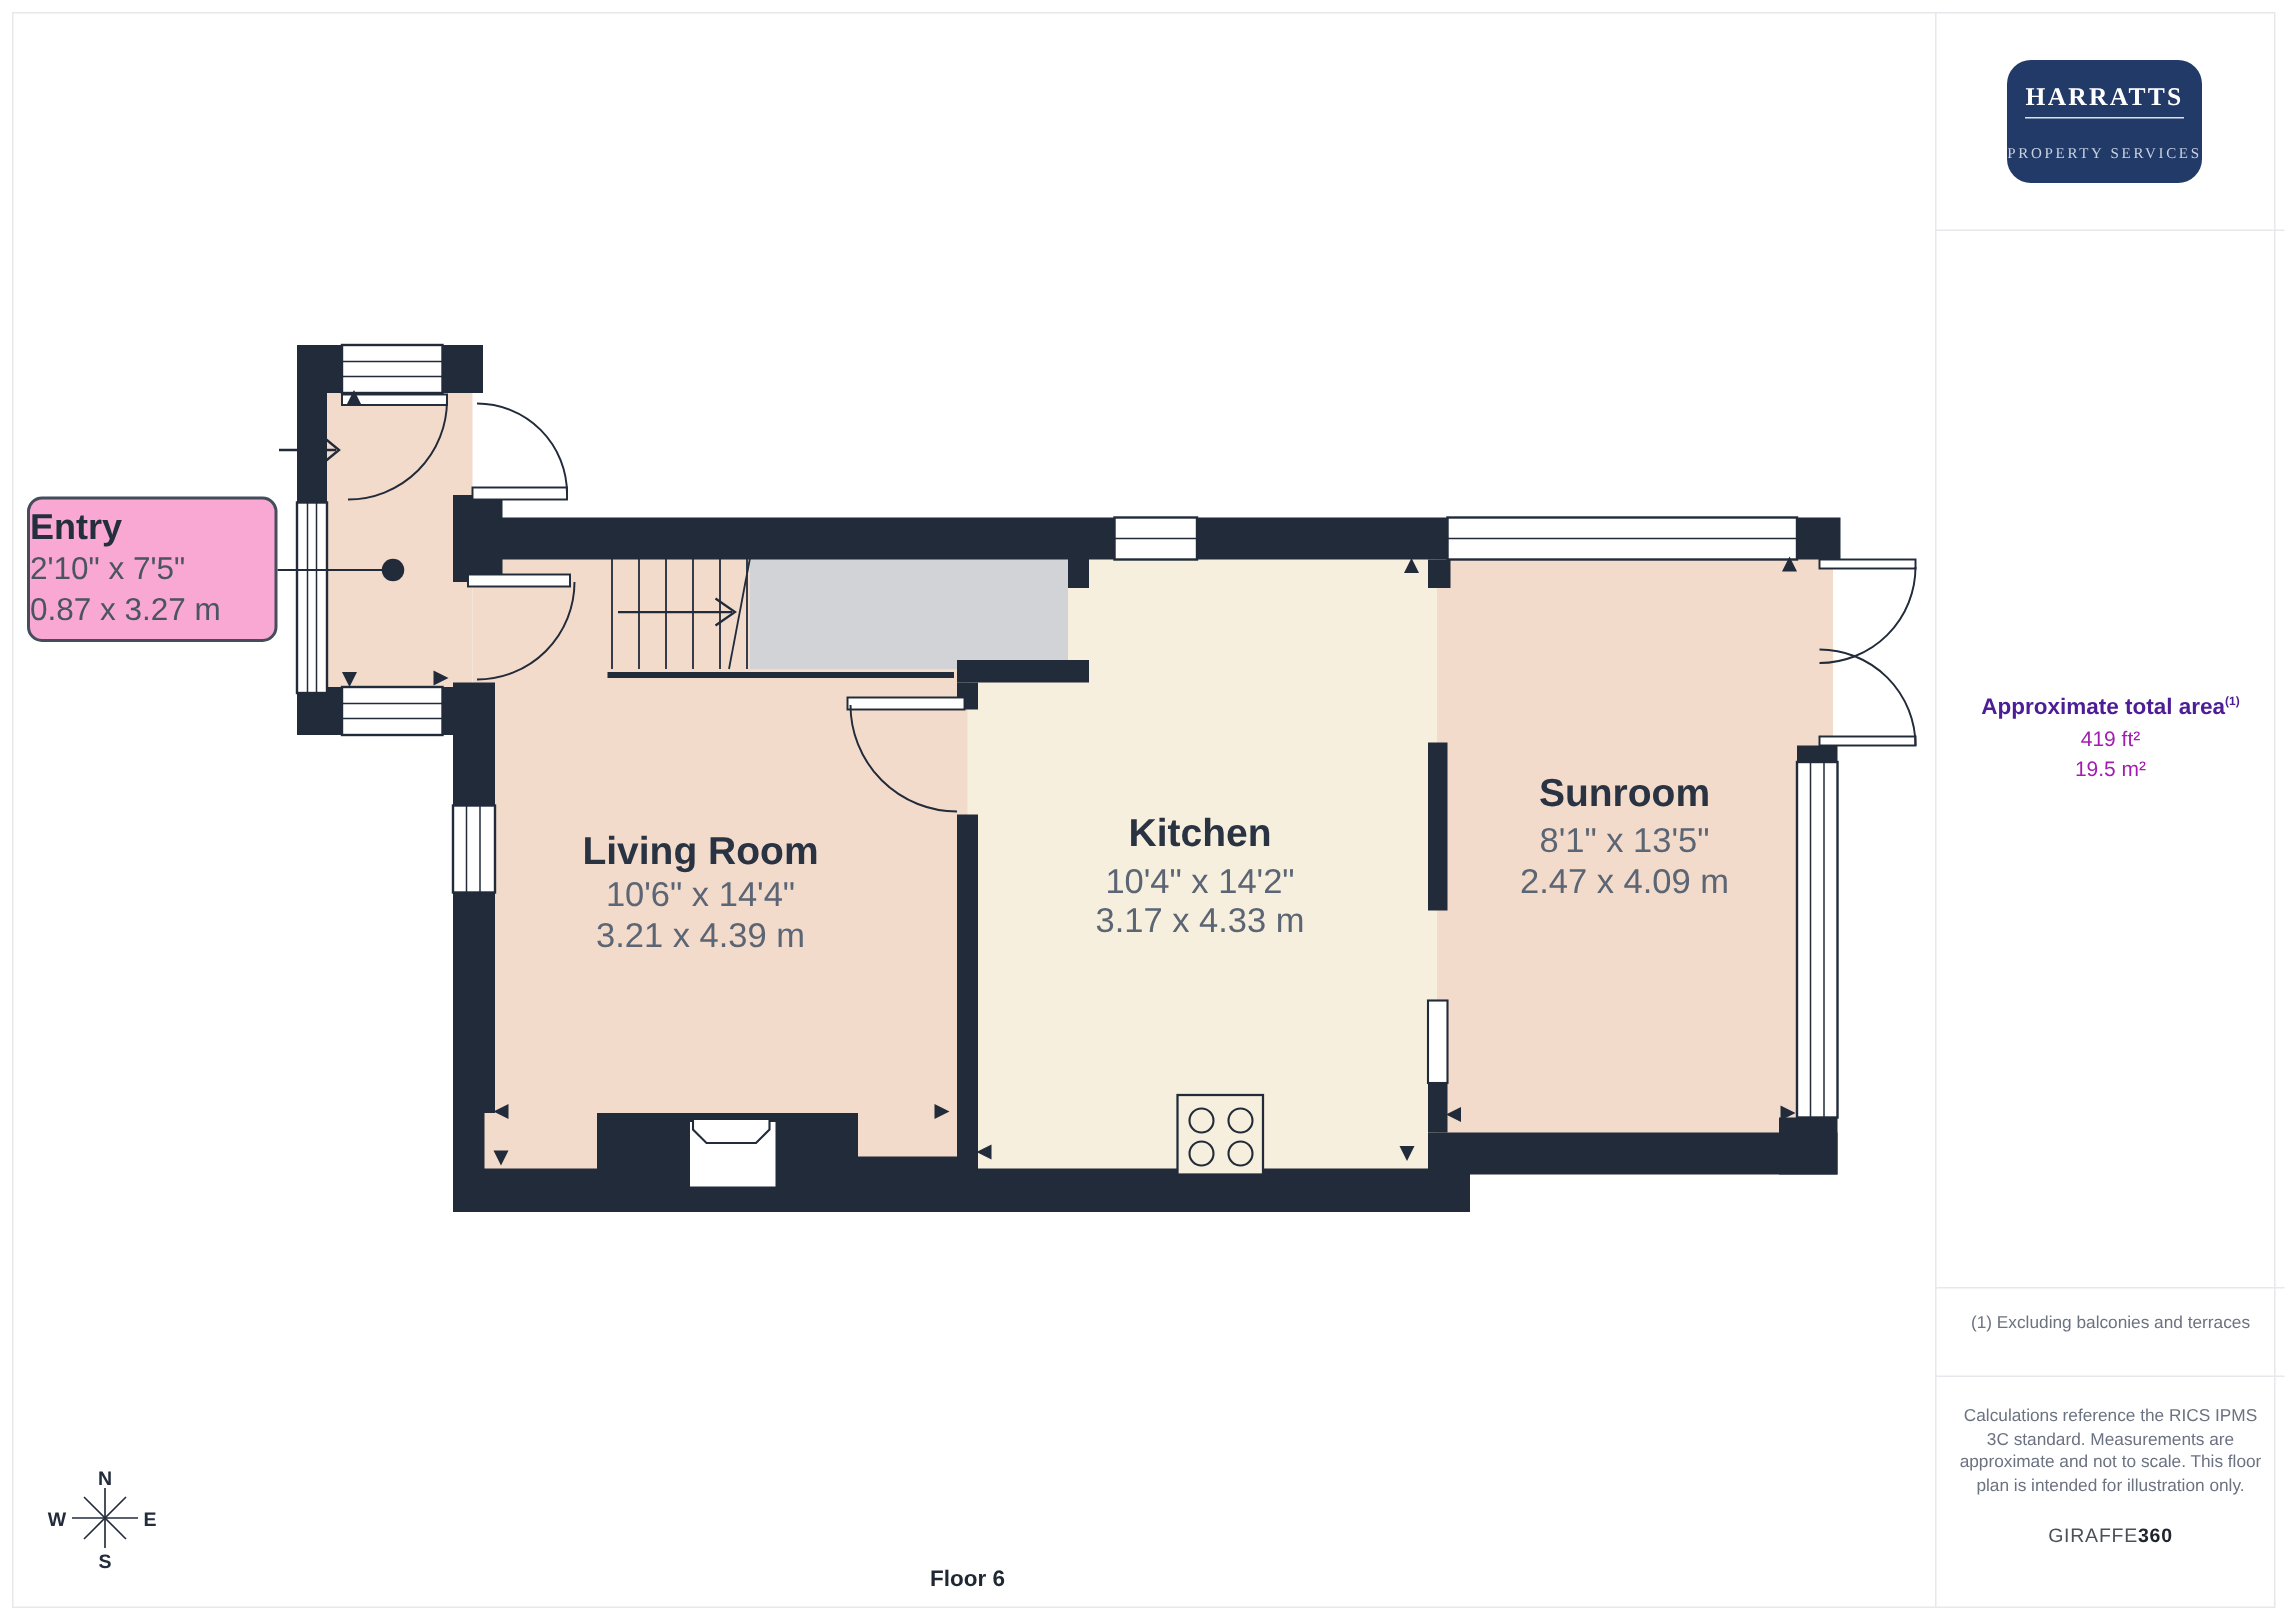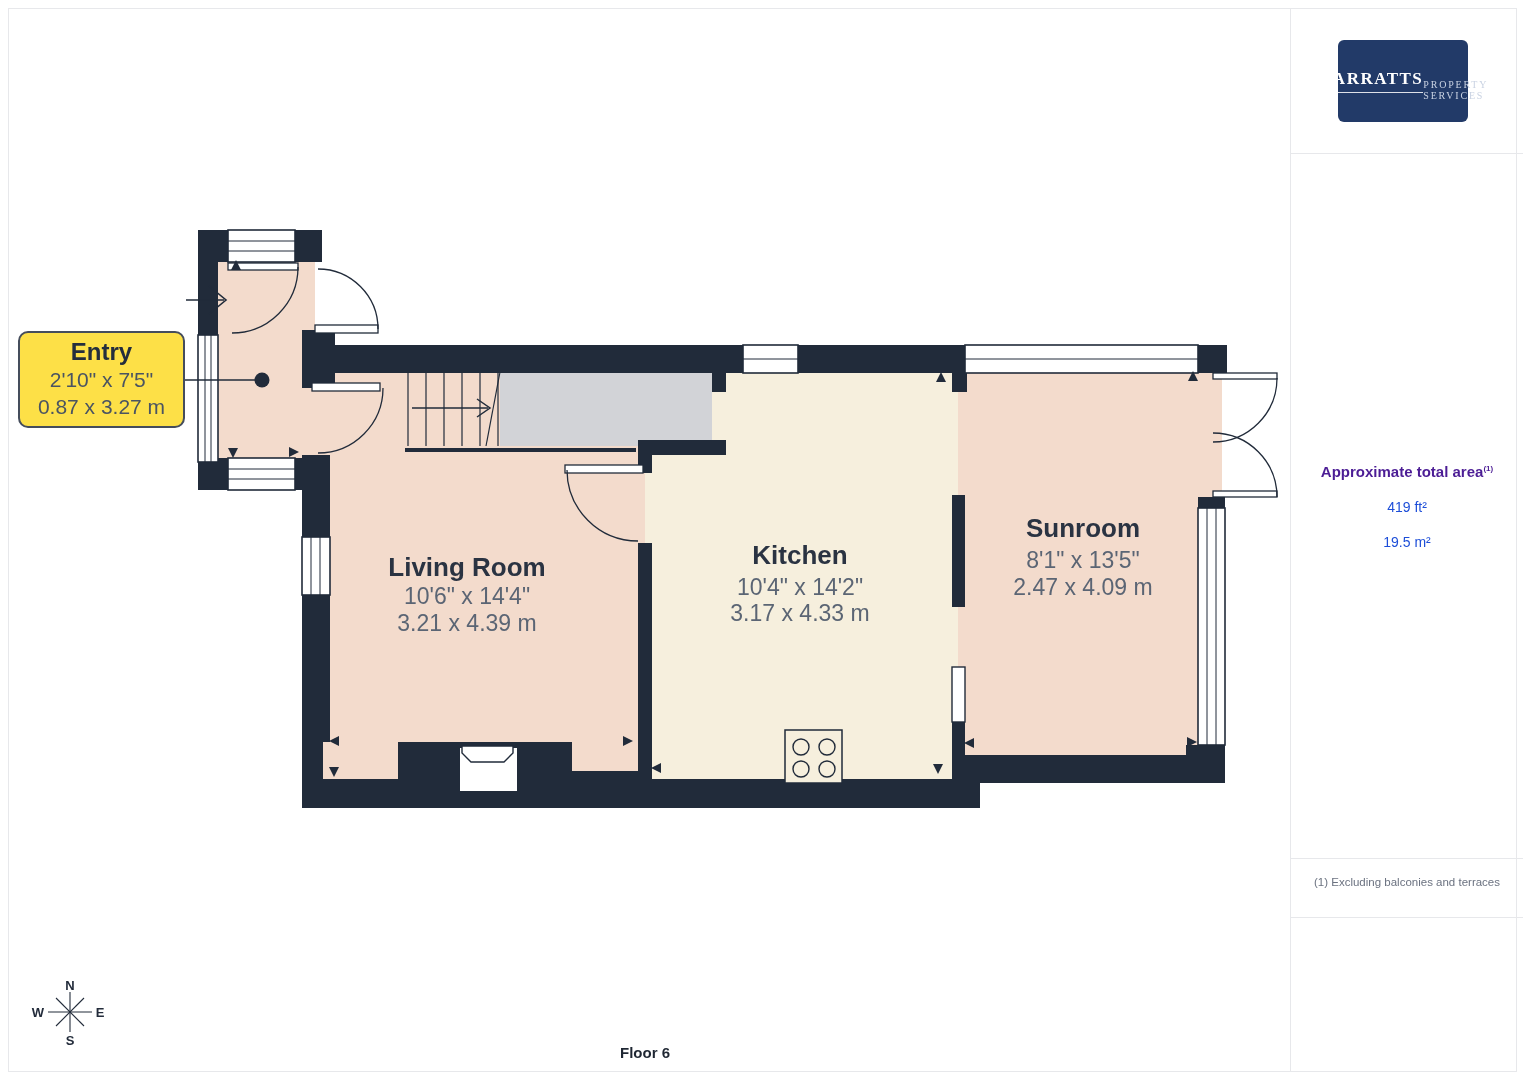--- a/index.html
+++ b/index.html
@@ -12,41 +12,41 @@
   .h-divider{position:absolute;left:1290px;width:233px;height:1px;background:#e7e8eb;}
 
   
   .plan-area{position:absolute;left:0;top:0;width:1290px;height:1080px;}
   svg text{font-family:"Liberation Sans",sans-serif;}
   .room-title{font-weight:bold;font-size:26px;fill:#2a3342;}
   .room-dims{font-size:23px;fill:#5b6574;}
   .compass-label{font-weight:bold;font-size:13px;fill:#232c3b;}
 
   .callout{position:absolute;left:18px;top:331px;width:163px;height:93px;
-       background:#fde047;border:2px solid #454d5c;border-radius:10px;
-       text-align:center;z-index:4;}
+       background:#f9a8d4;border:2px solid #454d5c;border-radius:10px;
+       text-align:left;z-index:4;}
   .callout .title{font-size:24px;font-weight:bold;color:#242e3d;margin-top:5px;line-height:28px;}
   .callout .dims{font-size:21px;color:#4a5462;line-height:27px;}
 
   .floor-label{position:absolute;left:0;top:1044px;width:1290px;text-align:center;
        font-size:15px;font-weight:bold;color:#1f2733;}
 
   
   .sidebar{position:absolute;left:1291px;top:8px;width:232px;height:1064px;}
   .logo{position:absolute;left:47px;top:32px;width:130px;height:82px;background:#223a68;
-       border-radius:6px;display:flex;flex-direction:row;align-items:center;justify-content:center;}
+       border-radius:16px;display:flex;flex-direction:column;align-items:center;justify-content:center;text-align:right;}
   .logo .l1{font-family:"Liberation Serif",serif;font-weight:bold;font-size:17px;color:#ffffff;
        letter-spacing:1.5px;border-bottom:1px solid rgba(255,255,255,.85);padding-bottom:3px;}
   .logo .l2{font-family:"Liberation Serif",serif;font-size:10px;color:#c9d2e2;
        letter-spacing:1.8px;margin-top:18px;}
 
   .area-block{position:absolute;left:0;top:455px;width:232px;text-align:center;}
   .area-block .heading{font-size:15px;font-weight:bold;color:#4c1d95;}
   .area-block .heading sup{font-size:8px;}
-  .area-block .val{font-size:14px;color:#1d4ed8;margin-top:19px;}
+  .area-block .val{font-size:14px;color:#a21caf;margin-top:4px;}
 
   .footnote{position:absolute;left:0;top:868px;width:232px;text-align:center;
        font-size:11.5px;color:#6b7280;}
 
   .disclaimer{position:absolute;left:0;top:929px;width:232px;text-align:center;}
   .disclaimer .para{font-size:11.5px;color:#6b7280;line-height:15.5px;padding:0 13px;}
   .disclaimer .brand{margin-top:17px;font-size:13px;letter-spacing:.5px;color:#4a5158;}
   .disclaimer .brand b{color:#20262e;}
 </style>
 </head>
@@ -256,13 +256,17 @@
   </div>
 
   <div class="area-block">
     <div class="heading"><span>Approximate total area</span><sup>(1)</sup></div>
     <div class="val">419 ft²</div>
     <div class="val">19.5 m²</div>
   </div>
 
   <div class="footnote">(1) Excluding balconies and terraces</div>
 
+  <div class="disclaimer">
+    <div class="para">Calculations reference the RICS IPMS 3C standard. Measurements are approximate and not to scale. This floor plan is intended for illustration only.</div>
+    <div class="brand"><span>GIRAFFE</span><b>360</b></div>
+  </div>
 </aside>
 
 </body></html>

